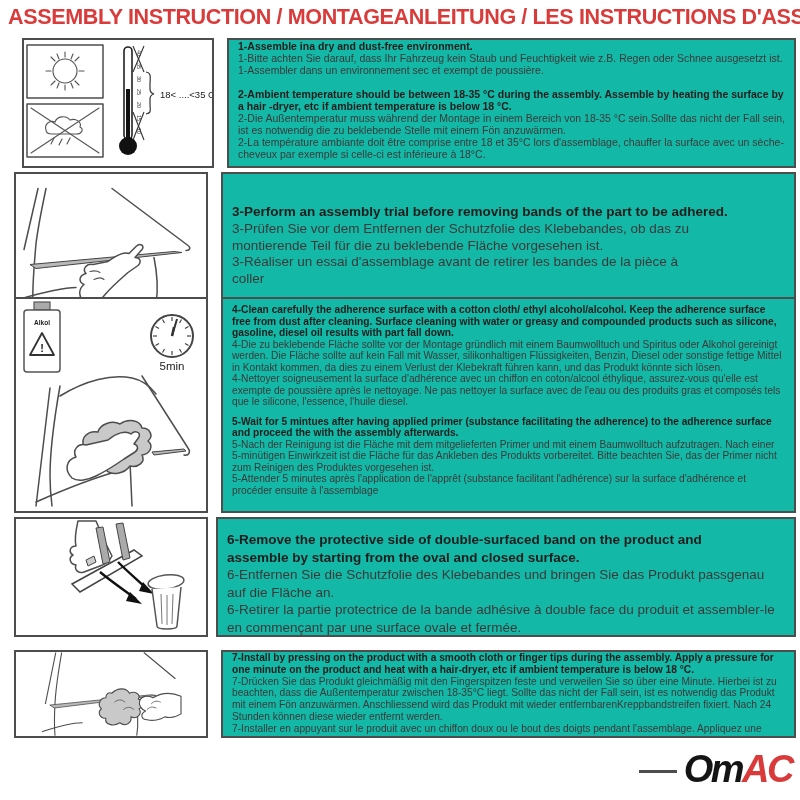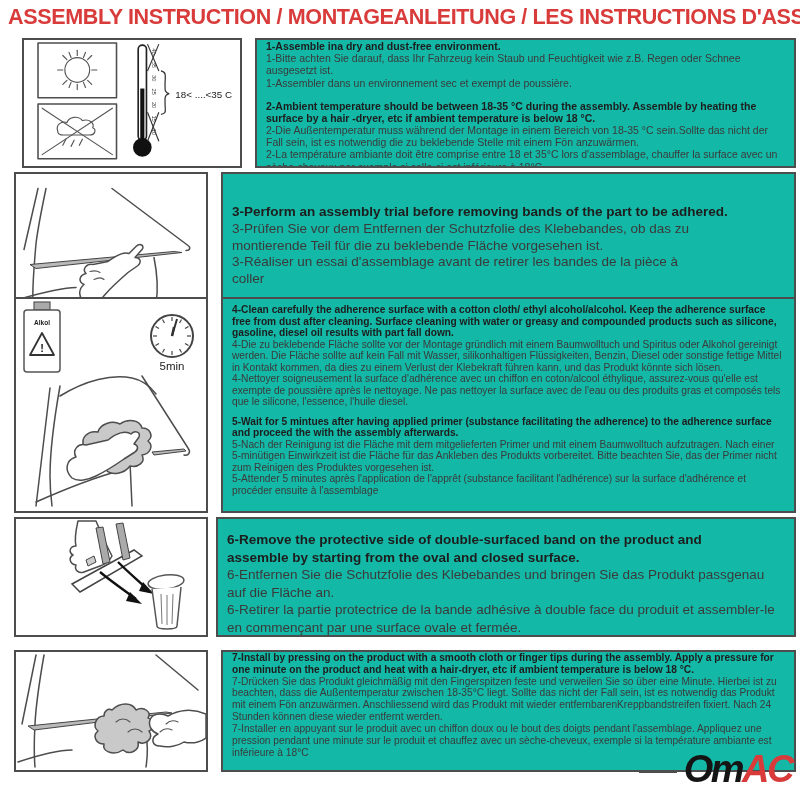--- a/index.html
+++ b/index.html
@@ -10,26 +10,26 @@
   .page-title{
     position:absolute;top:4px;left:0;width:800px;text-align:center;
     color:#d93b3b;font-weight:bold;font-size:22px;letter-spacing:-0.4px;
     transform:scaleX(0.98);white-space:nowrap;
   }
   .row{position:absolute;left:14px;right:4px;display:flex;gap:13px;}
   .row-a{top:38px;height:130px;}
   .row-b{top:172px;height:148px;}
   .row-c{top:297px;height:216px;}
   .row-d{top:517px;height:120px;gap:8px;}
-  .row-e{top:650px;height:122px;}
+  .row-e{top:650px;height:88px;}
   .leftbox{
     width:194px;flex:0 0 auto;border:2px solid #4d4d4d;background:#fff;
     box-sizing:border-box;display:flex;align-items:center;justify-content:center;
   }
-  .row-a .leftbox{width:220px;margin-left:8px;}
+  .row-a .leftbox{width:192px;margin-left:8px;}
   .leftbox svg{display:block;width:100%;height:100%;}
   .textbox{
     flex:1 1 auto;border:2px solid #4d4d4d;background:#14b8a6;box-sizing:border-box;
     padding:0 9px;overflow:hidden;
   }
   p{margin:0;}
   .b{font-weight:bold;color:#1d1d1d;}
   
   .row-a .textbox{font-size:10.5px;line-height:1.16;}
   .row-c .textbox{font-size:10.2px;line-height:1.13;padding-top:5px;}

